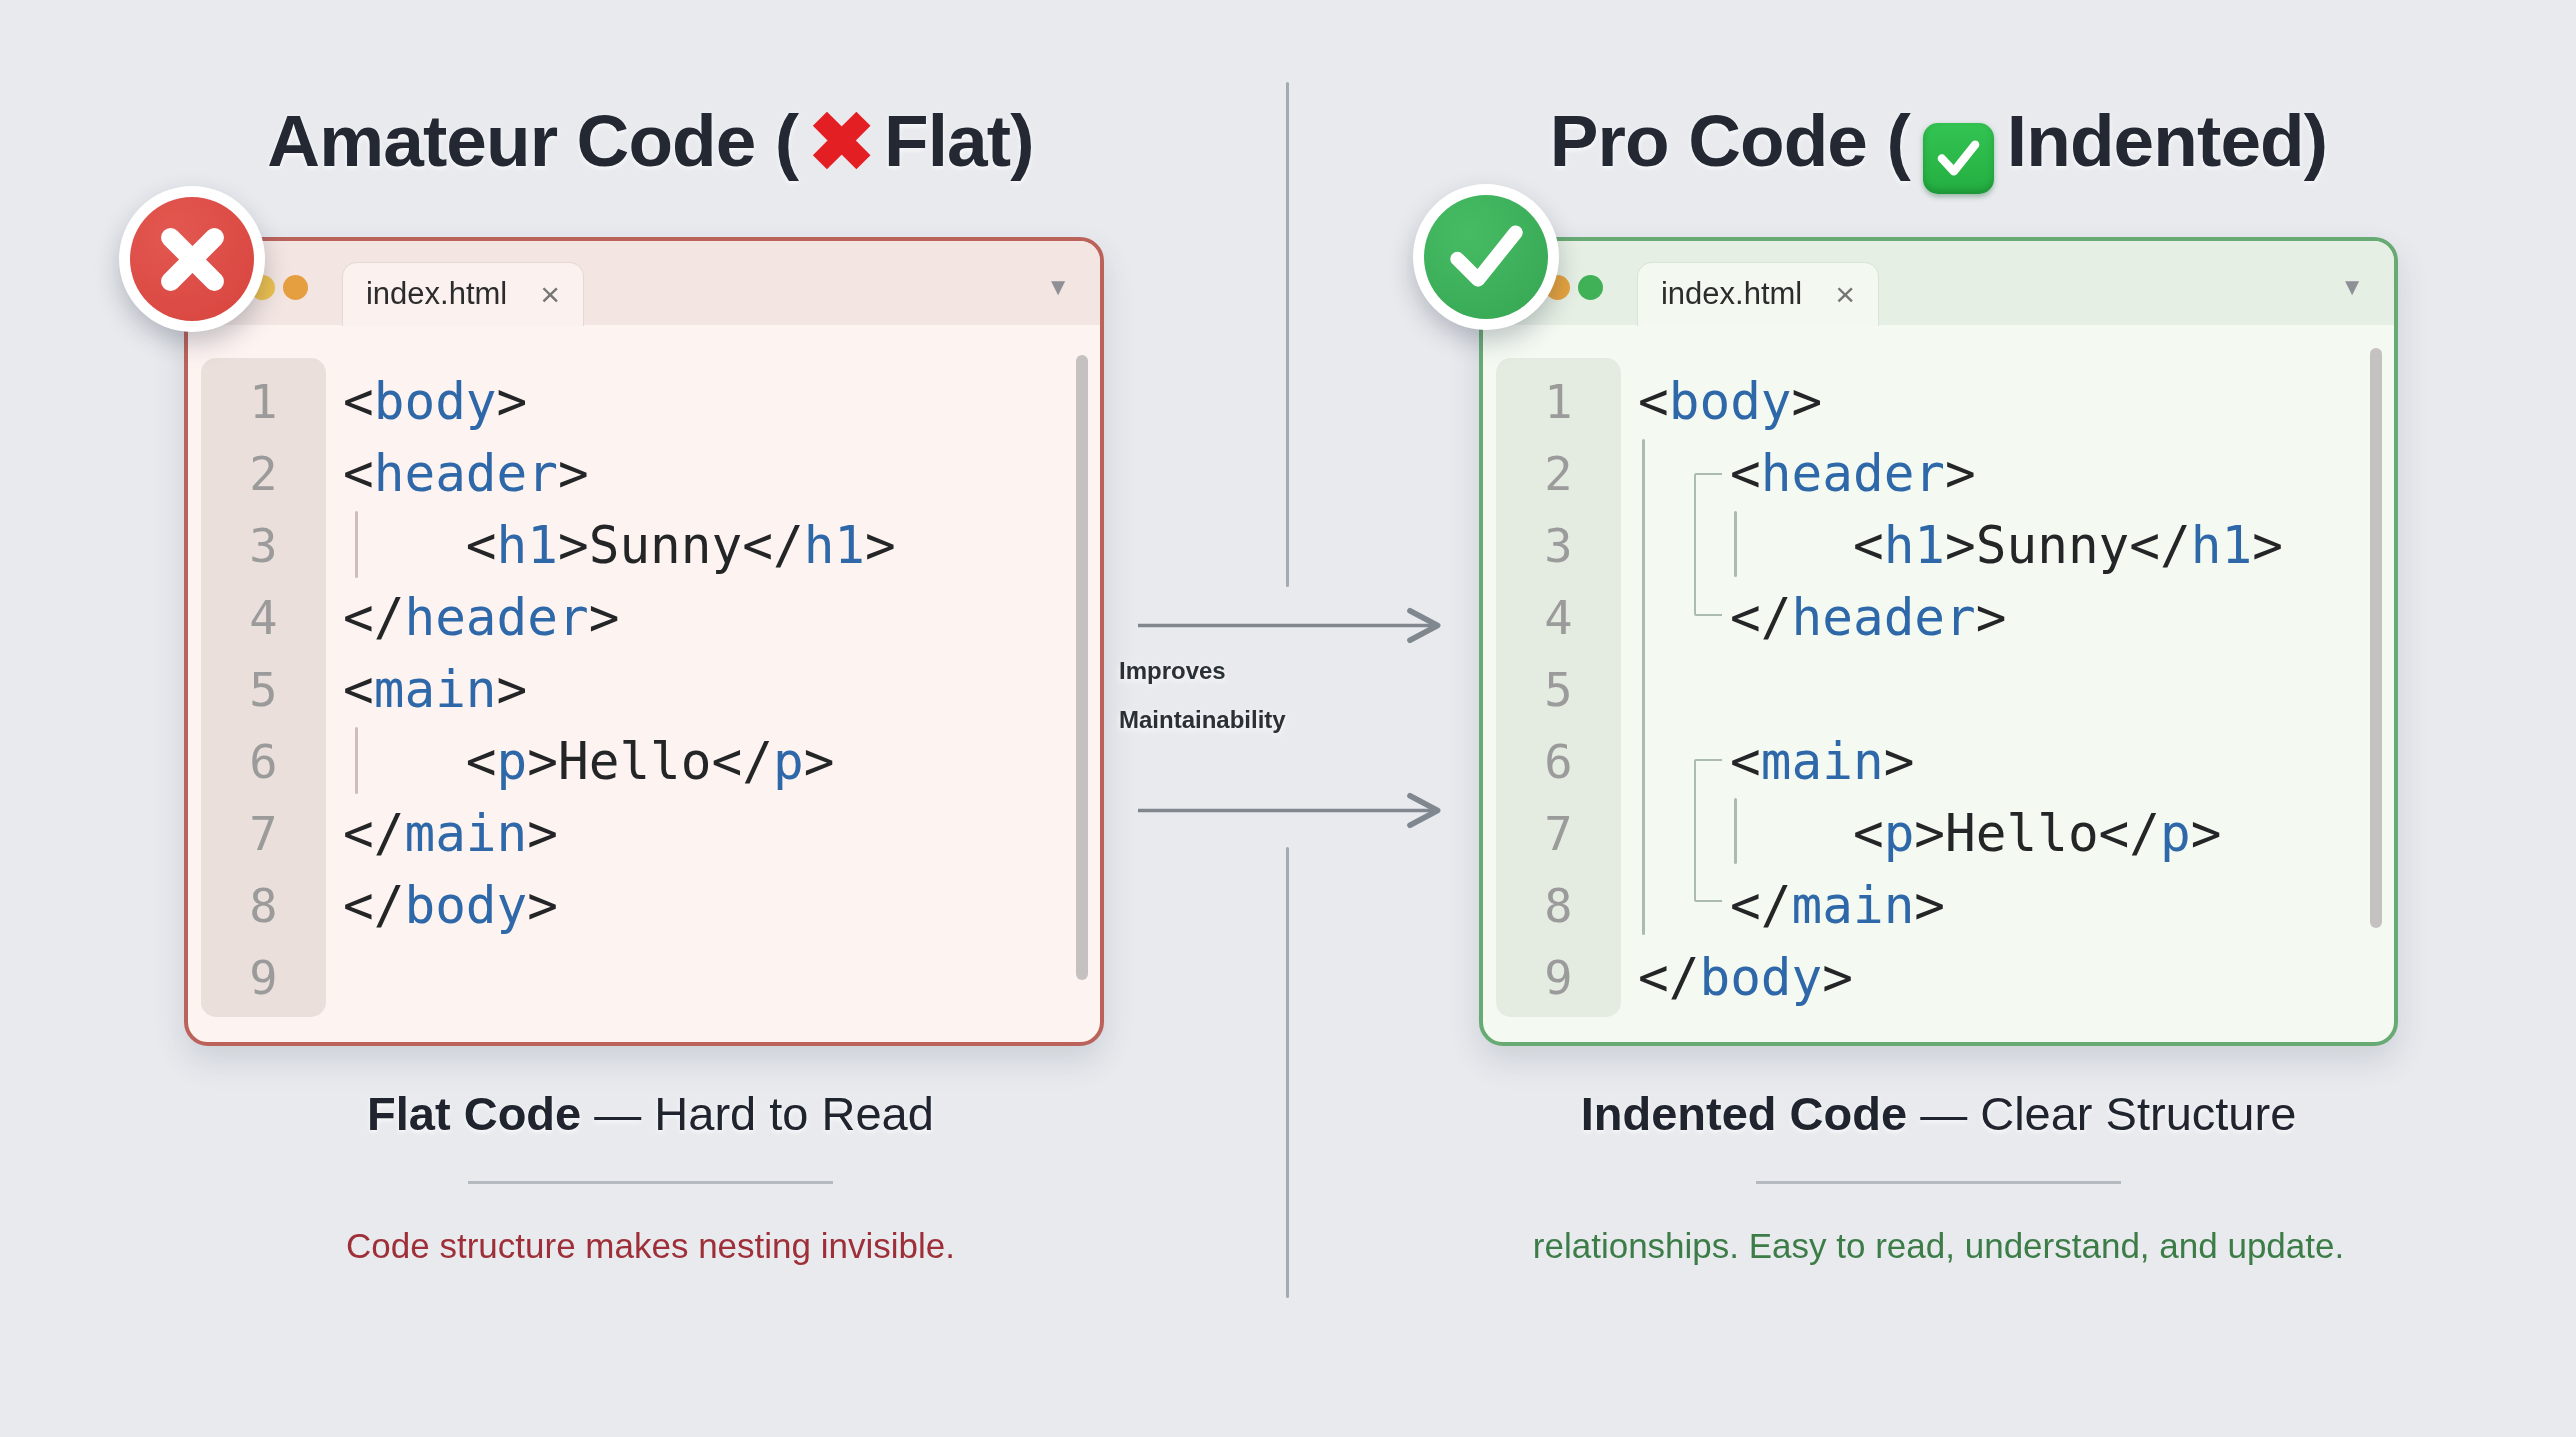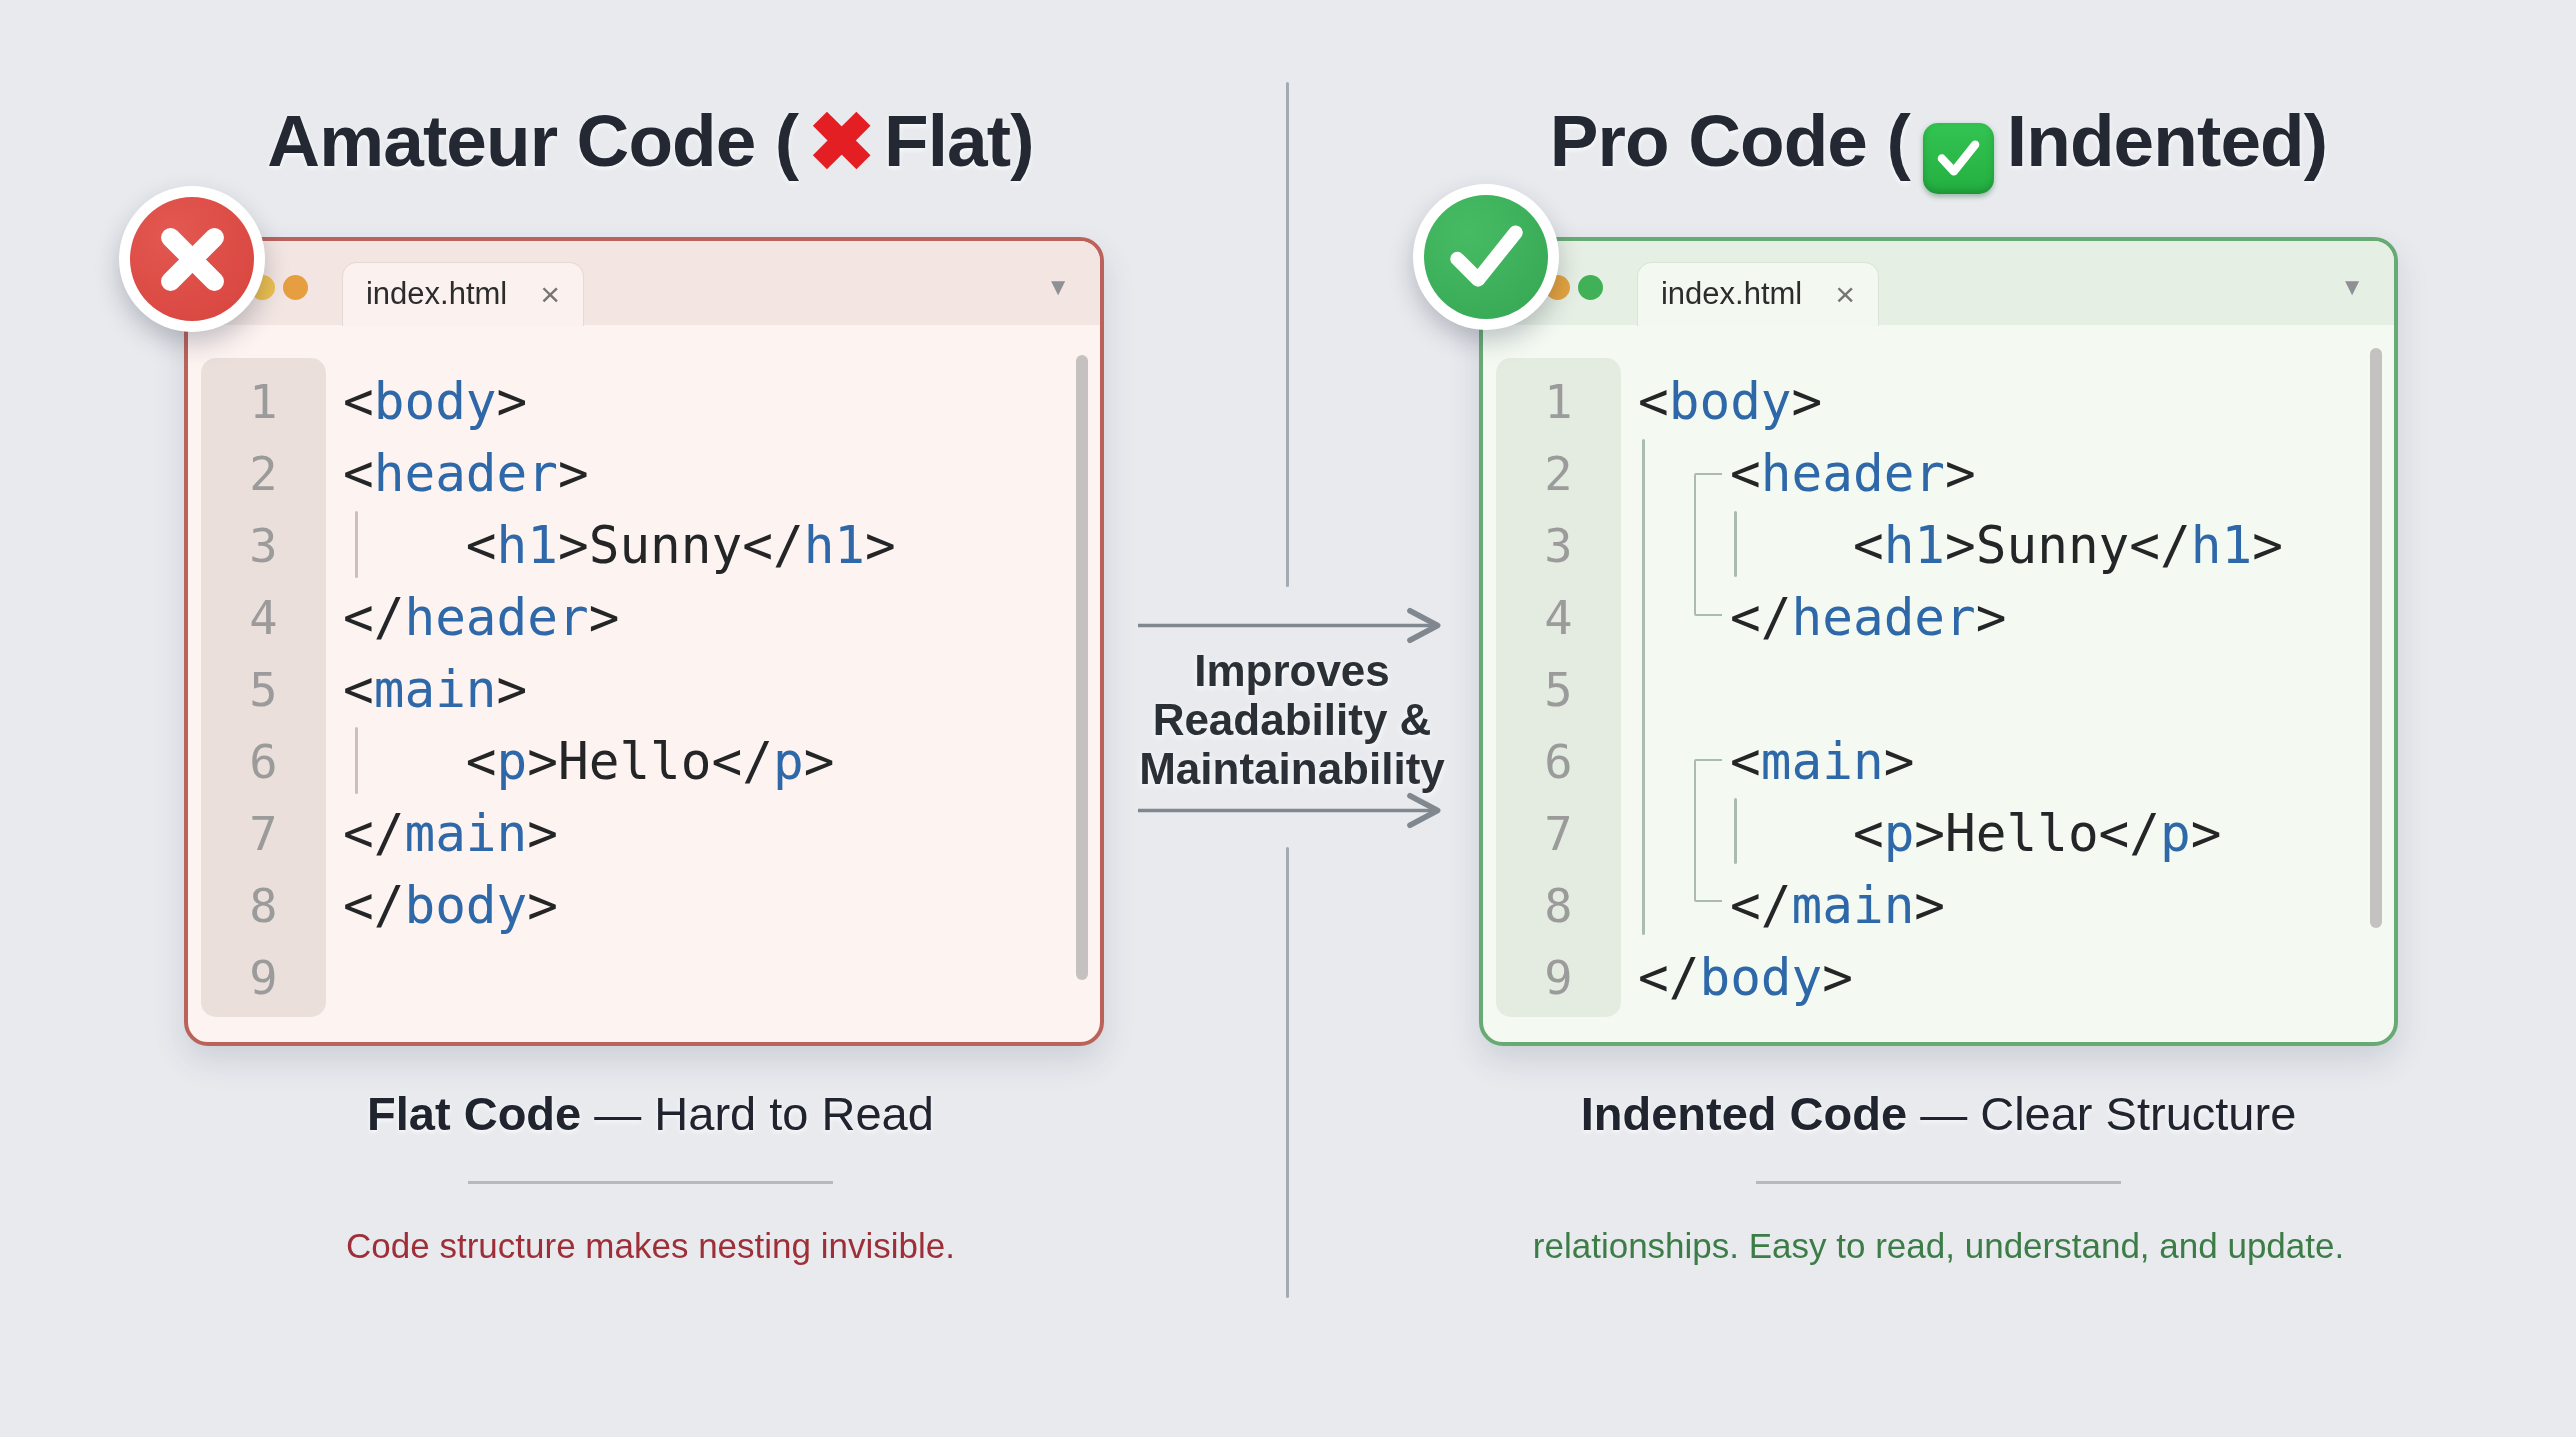--- a/index.html
+++ b/index.html
@@ -108,22 +108,22 @@
   .xbar { position:absolute; left:1.9px; top:33px; width:81px; height:19px; border-radius:9.4px; background:#fff; }
   .xbar.a { transform:rotate(45deg); } .xbar.b { transform:rotate(-45deg); }
 
   
   .divider { position:absolute; left:1286px; width:2.8px; border-radius:1.9px; background:var(--divider); }
   .div-top    { top:82px;  height:505px; }
   .div-bottom { top:847px; height:451px; }
   .arrow-svg { position:absolute; left:1134px; width:328px; height:37px; }
   .arrow-top { top:607px; } .arrow-bottom { top:792px; }
   .mid-note {
-    position:absolute; left:1119px; top:646px; width:346px; text-align:center;
-    font-size:44px; font-weight:600; line-height:49px; color:var(--mid-note);
+    position:absolute; left:1119px; top:646px; width:346px; text-align:left;
+    font-size:24px; font-weight:600; line-height:49px; color:var(--mid-note);
     text-shadow:0 1.9px 7.5px rgba(255,255,255,.95);
   }
 
   
   .cap-head {
     position:absolute; top:1086px; text-align:center; font-size:47px;
     color:var(--caption-heading); text-shadow:0 1.9px 5.6px rgba(255,255,255,.85);
     white-space:nowrap;
   }
   .cap-head-left  { left:0; width:1301px; }
@@ -238,21 +238,20 @@
   <svg class="arrow-svg arrow-top" viewBox="0 0 350 40">
     <line x1="2" y1="20" x2="322" y2="20" stroke="#80878f" stroke-width="4"></line>
     <path d="M296 4 L326 20 L296 36" fill="none" stroke="#80878f" stroke-width="6" stroke-linecap="round" stroke-linejoin="round"></path>
   </svg>
   <svg class="arrow-svg arrow-bottom" viewBox="0 0 350 40">
     <line x1="2" y1="20" x2="322" y2="20" stroke="#80878f" stroke-width="4"></line>
     <path d="M296 4 L326 20 L296 36" fill="none" stroke="#80878f" stroke-width="6" stroke-linecap="round" stroke-linejoin="round"></path>
   </svg>
   <div class="mid-note">
     <div>Improves</div>
-    <div>Readability &amp;</div>
     <div>Maintainability</div>
   </div>
 
   <div class="cap-head cap-head-left"><span class="strong">Flat Code</span><span> — Hard to Read</span></div>
   <div class="cap-div cap-div-left"></div>
   <div class="cap-note cap-note-left">
     <div>Code structure makes nesting invisible.</div>
   </div>
 
   <div class="cap-head cap-head-right"><span class="strong">Indented Code</span><span> — Clear Structure</span></div>

